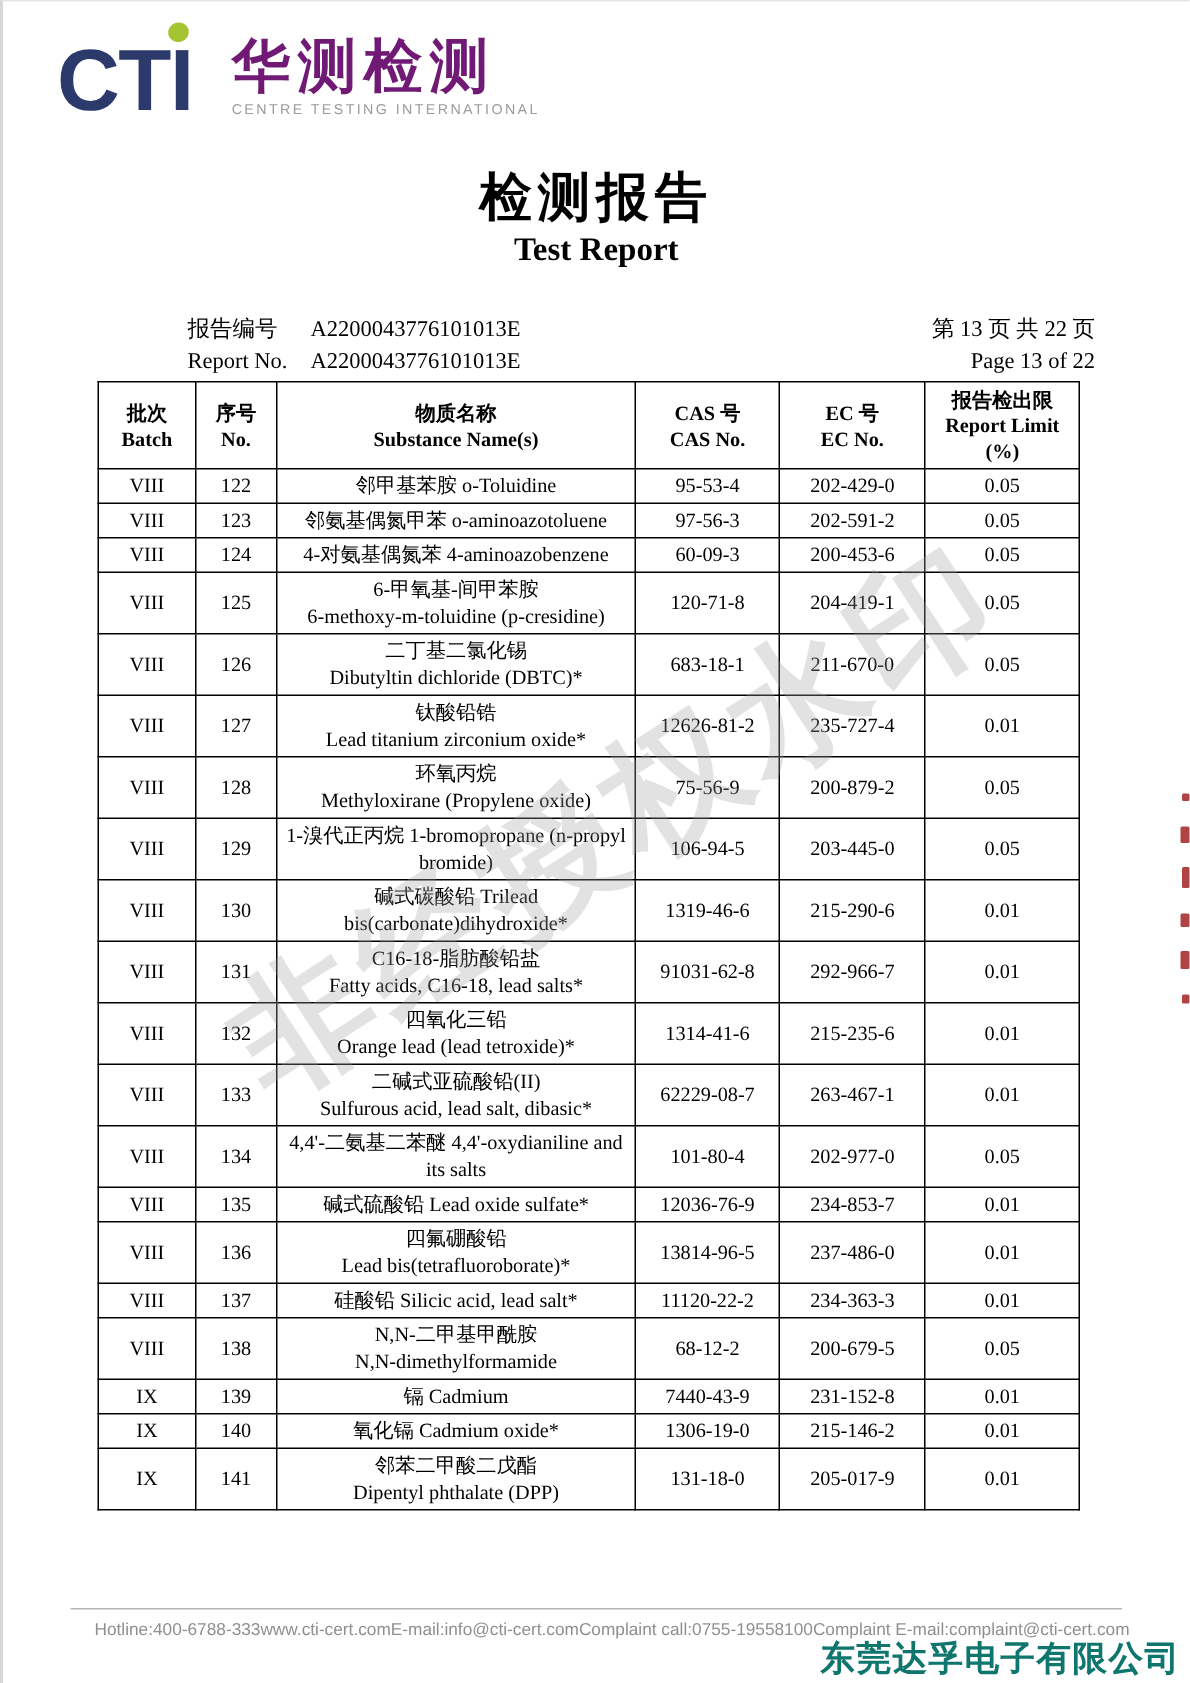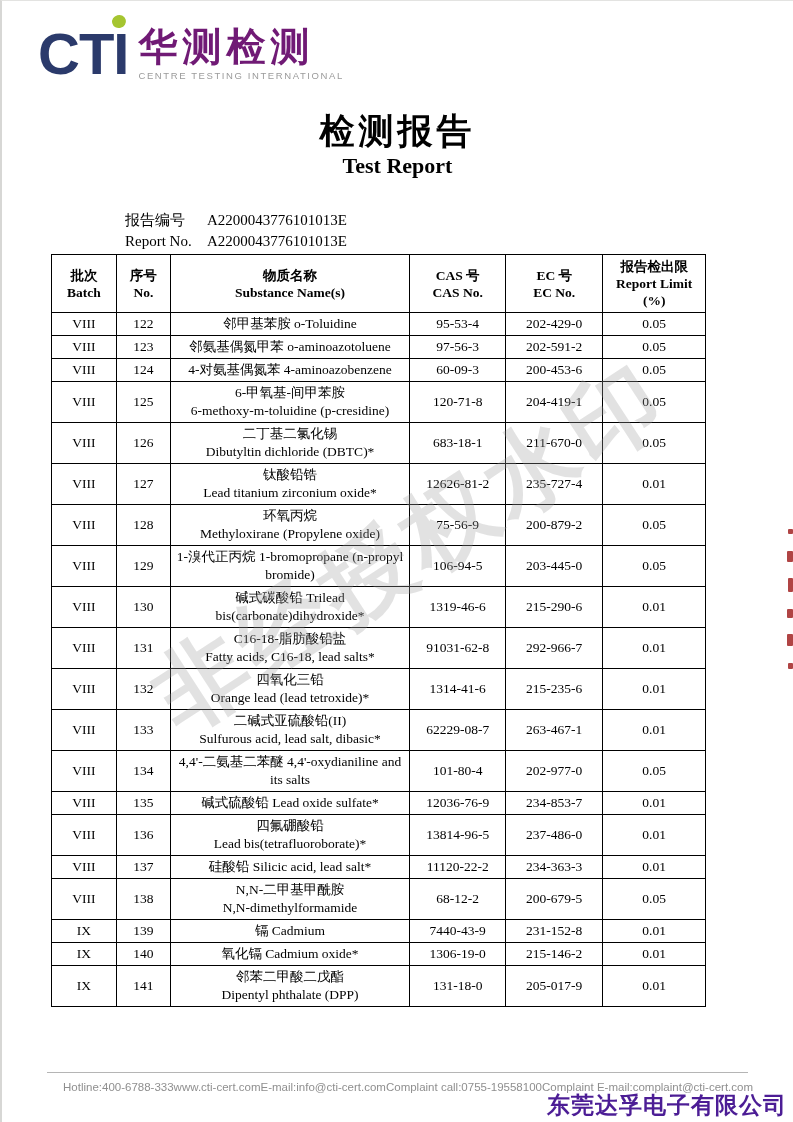--- a/index.html
+++ b/index.html
@@ -12,21 +12,21 @@
     overflow: hidden;
   }
   .page {
     position: absolute; inset: 0;
     border-left: 2px solid #d7d7d5;
     border-top: 1px solid #e3e3e1;
     background: #fff;
   }
 
   
-  .logo { position: absolute; left: 36px; top: 24px; display: flex; align-items: center; }
+  .logo { position: absolute; left: 36px; top: 24px; display: flex; align-items: flex-start; gap: 16px; }
   .cti-wrap { position: relative; }
   .cti-text {
     font-family: "Liberation Sans", sans-serif;
     font-weight: bold; font-size: 58px; line-height: 1;
     color: #2b3a6b; letter-spacing: -1px;
   }
   .cti-dot {
     position: absolute; right: 2px; top: -10px;
     width: 14px; height: 13px; border-radius: 50%;
     background: #a5c530;
@@ -51,21 +51,21 @@
 
   
   .meta { position: absolute; top: 209px; left: 75px; right: 63px; font-size: 15px; margin-left: 48px; }
   .meta-left { float: left; }
   .meta-row { display: flex; line-height: 21px; }
   .meta-label { width: 82px; }
   .meta-right { float: right; text-align: right; line-height: 21px; }
 
   
   table.report {
-    position: absolute; top: 253px; left: 49px;
+    position: absolute; top: 253px; left: 63px;
     width: 655px; border-collapse: collapse;
     font-size: 13.5px;
   }
   table.report th, table.report td {
     border: 1.5px solid #000;
     text-align: center; vertical-align: middle;
     padding: 2px 3px; line-height: 18px;
   }
   table.report th { font-weight: bold; line-height: 17px; padding: 3px 2px; }
   col.c-batch { width: 66px; }
@@ -154,20 +154,24 @@
     <div class="meta-left">
       <div class="meta-row">
         <span class="meta-label">报告编号</span>
         <span>A2200043776101013E</span>
       </div>
       <div class="meta-row">
         <span class="meta-label">Report No.</span>
         <span>A2200043776101013E</span>
       </div>
     </div>
+    <div class="meta-right">
+      <div>第 13 页 共 22 页</div>
+      <div>Page 13 of 22</div>
+    </div>
   </div>
 
   <table class="report">
     <colgroup>
       <col class="c-batch">
         <col class="c-no">
         <col class="c-name">
       <col class="c-cas">
         <col class="c-ec">
         <col class="c-limit">
@@ -397,15 +401,15 @@
 
   <div class="footer-line"></div>
   <div class="footer-text" id="footer-text">
       <span>Hotline:400-6788-333</span>
       <span>www.cti-cert.com</span>
       <span>E-mail:info@cti-cert.com</span>
       <span>Complaint call:0755-19558100</span>
       <span>Complaint E-mail:complaint@cti-cert.com</span>
     </div>
 
-  <div class="company-stamp" style="color: #4c1d95;">东莞达孚电子有限公司</div>
+  <div class="company-stamp" style="color: #0f766e;">东莞达孚电子有限公司</div>
 
 </div>
 
 </body></html>

